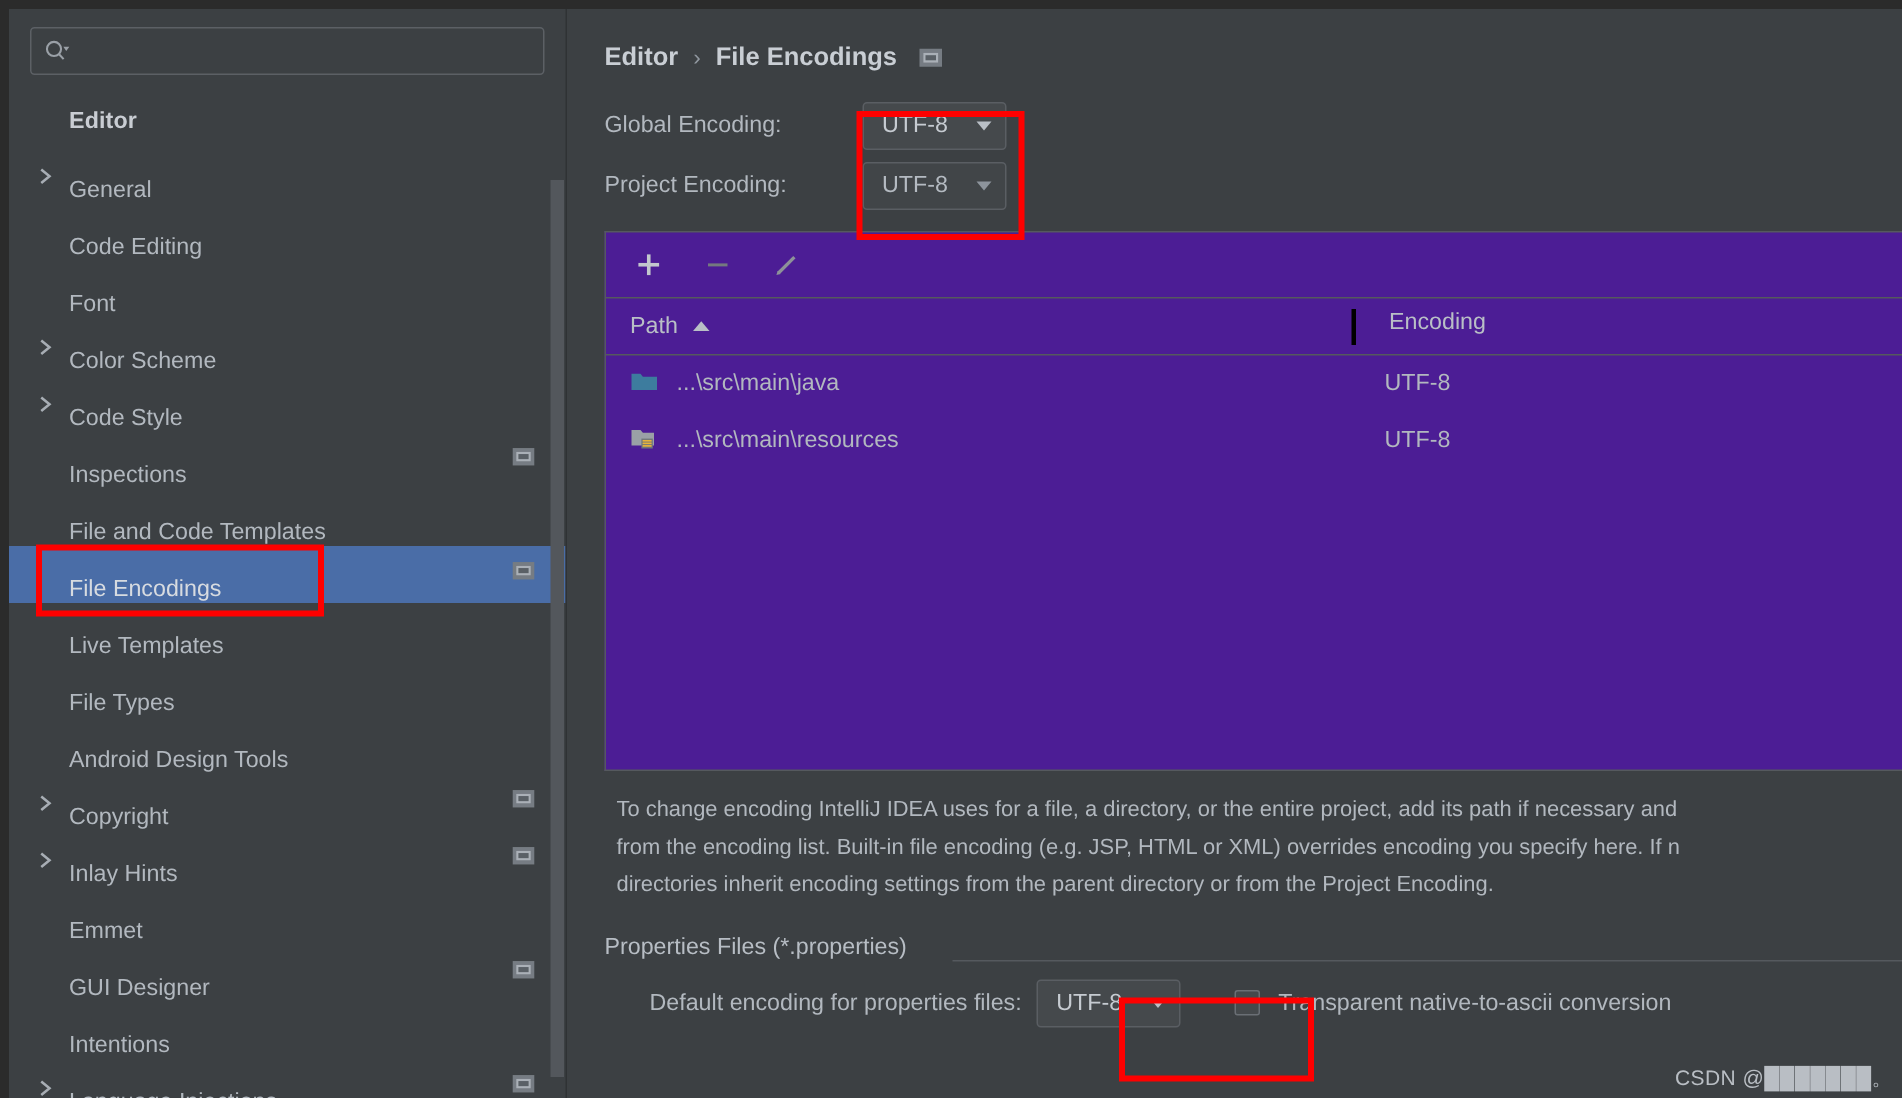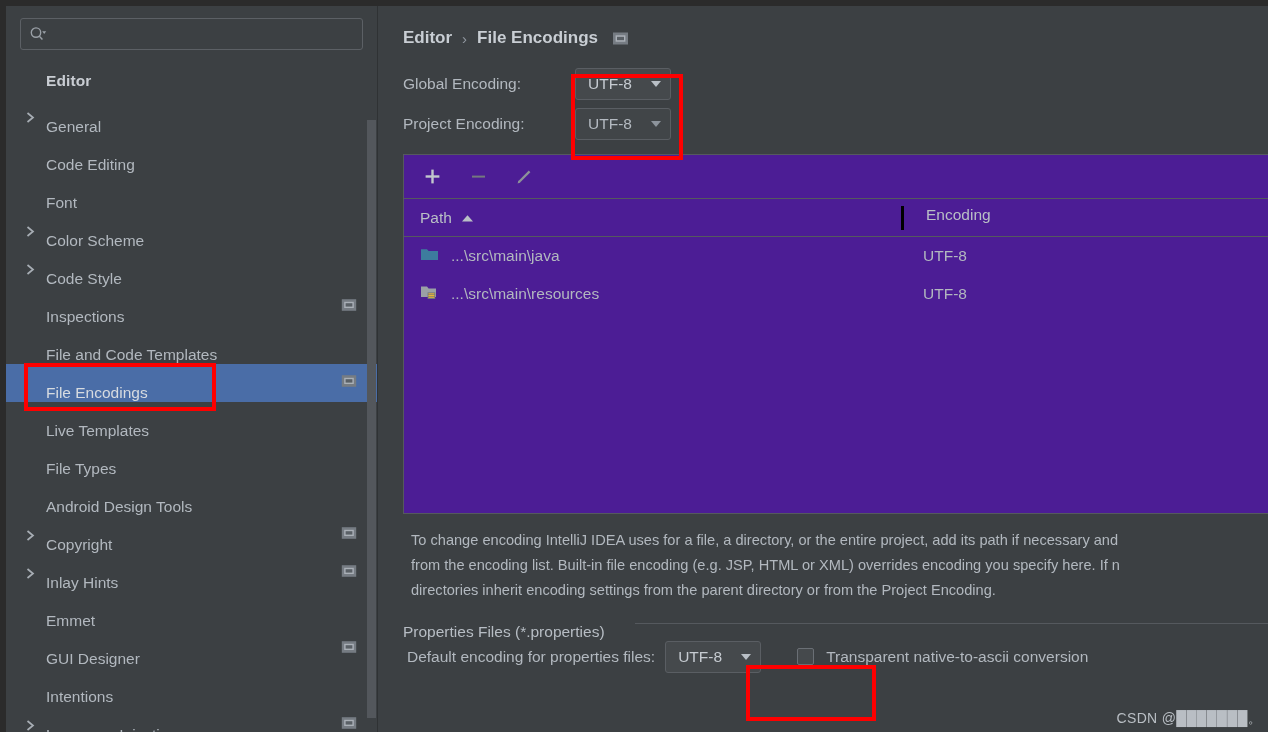--- a/index.html
+++ b/index.html
@@ -264,32 +264,33 @@
     line-height: 25px;
     color: #b2b8bf;
     width: 1300px;
     white-space: pre-wrap;
   }
 
   .props-header {
     margin-top: 20px;
     padding-left: 24px;
     display: flex;
-    align-items: flex-start;
+    align-items: flex-end;
     gap: 30px;
     font-size: 15.5px;
     color: #b7bdc4;
   }
   .props-header .rule {
     flex: 1;
     height: 1px;
     background: #55595e;
   }
   .props-row {
-    padding-left: 28px;
+    margin-top: 12px;
+    padding-left: 54px;
     display: flex;
     align-items: center;
   }
   .props-row .plabel {
     font-size: 15.5px;
     color: #b2b8bf;
     margin-right: 10px;
   }
   .chk-wrap {
     display: flex;

